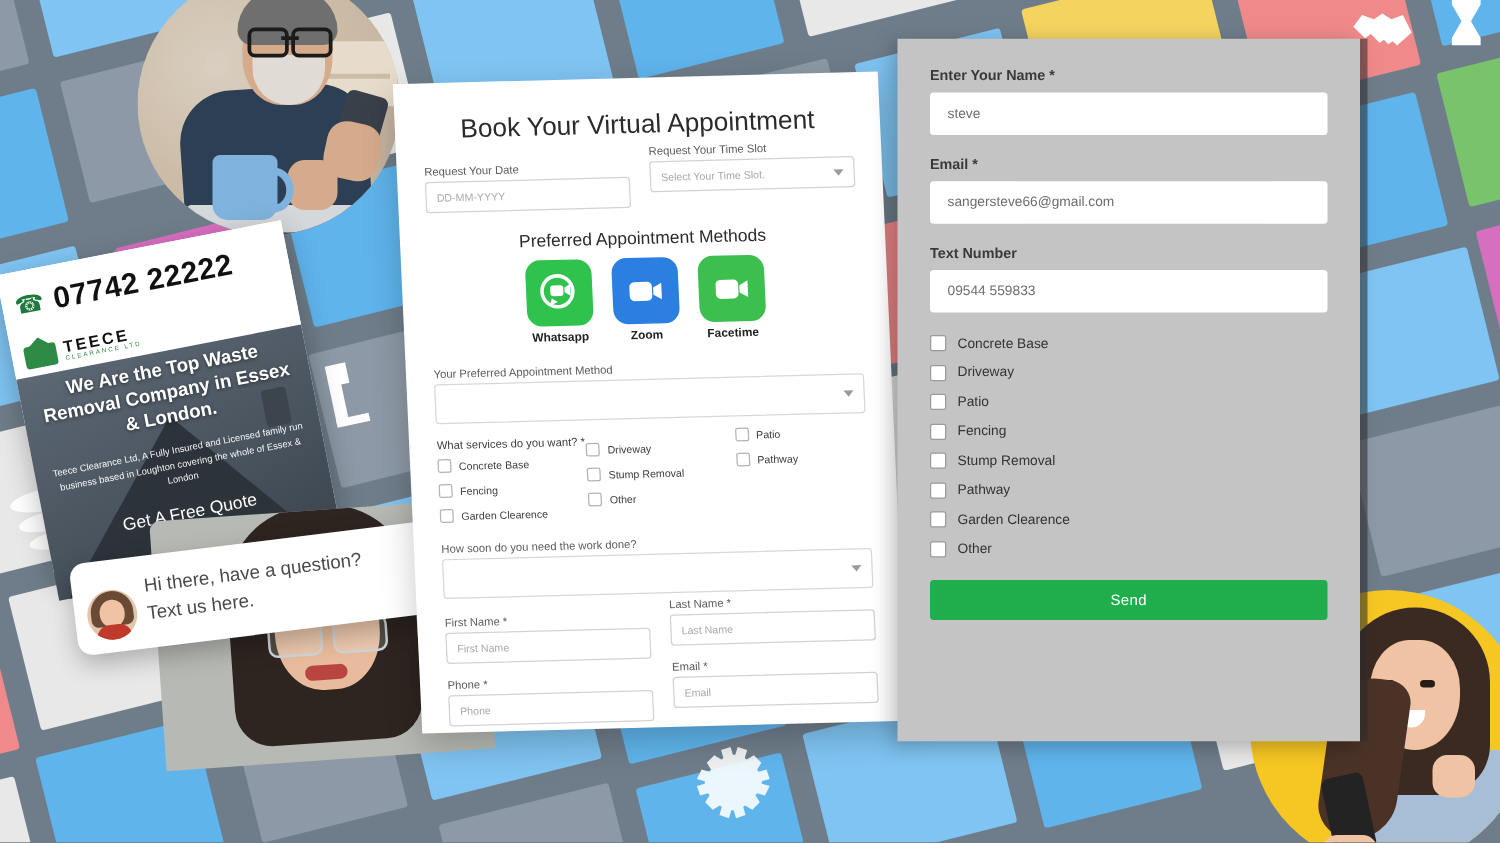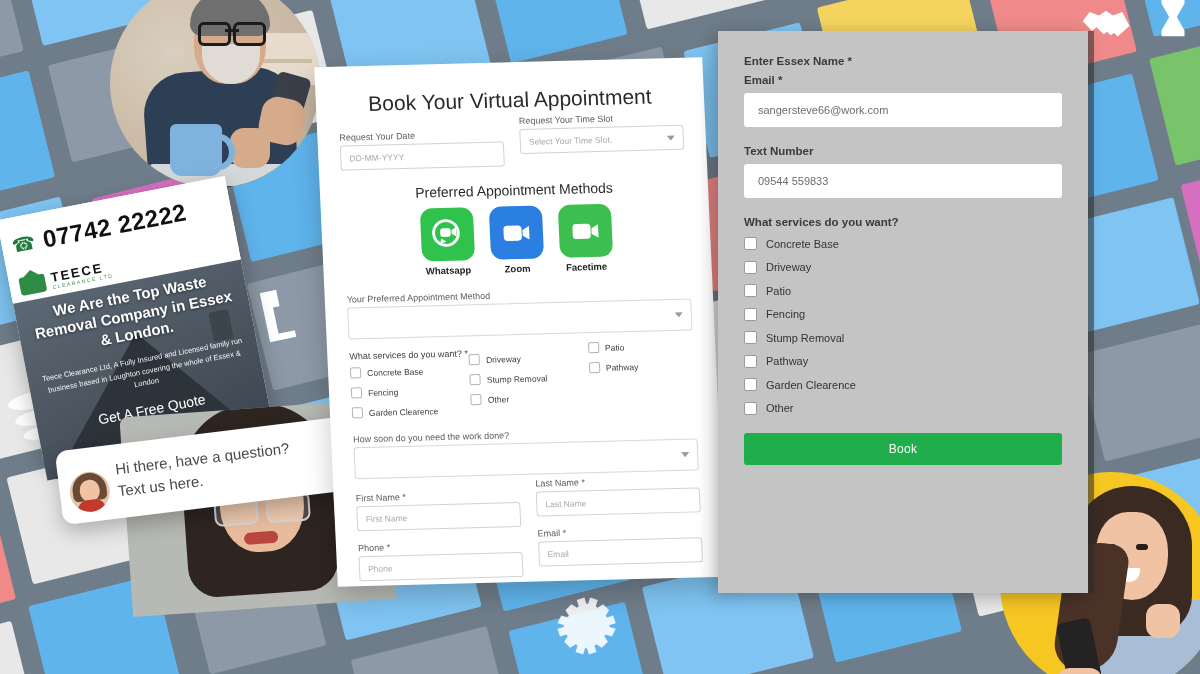--- a/index.html
+++ b/index.html
@@ -435,29 +435,29 @@
       <div style="margin-top:-10px">
         <div class="mf-lbl">Email *</div>
         <div class="mf-input">Email</div>
       </div>
     </div>
   </div>
 
   <div id="gpanel">
     <div class="gp-darkedge"></div>
 
-    <div class="gp-lbl">Enter Essex Name *</div>
+    <div class="gp-lbl">Enter Your Name *</div>
+    <div class="gp-input">steve</div>
 
     <div class="gp-lbl">Email *</div>
-    <div class="gp-input">sangersteve66@work.com</div>
+    <div class="gp-input">sangersteve66@gmail.com</div>
 
     <div class="gp-lbl">Text Number</div>
     <div class="gp-input">09544 559833</div>
 
-    <div class="gp-q">What services do you want?</div>
     <div id="gp-services">
         <div class="gp-cb">
           <span class="gbox"></span>
           <span>Concrete Base</span>
         </div>
         <div class="gp-cb">
           <span class="gbox"></span>
           <span>Driveway</span>
         </div>
         <div class="gp-cb">
@@ -479,16 +479,16 @@
         <div class="gp-cb">
           <span class="gbox"></span>
           <span>Garden Clearence</span>
         </div>
         <div class="gp-cb">
           <span class="gbox"></span>
           <span>Other</span>
         </div>
       </div>
 
-    <div id="sendbtn">Book</div>
+    <div id="sendbtn">Send</div>
   </div>
 
 </div>
 
 </body></html>

